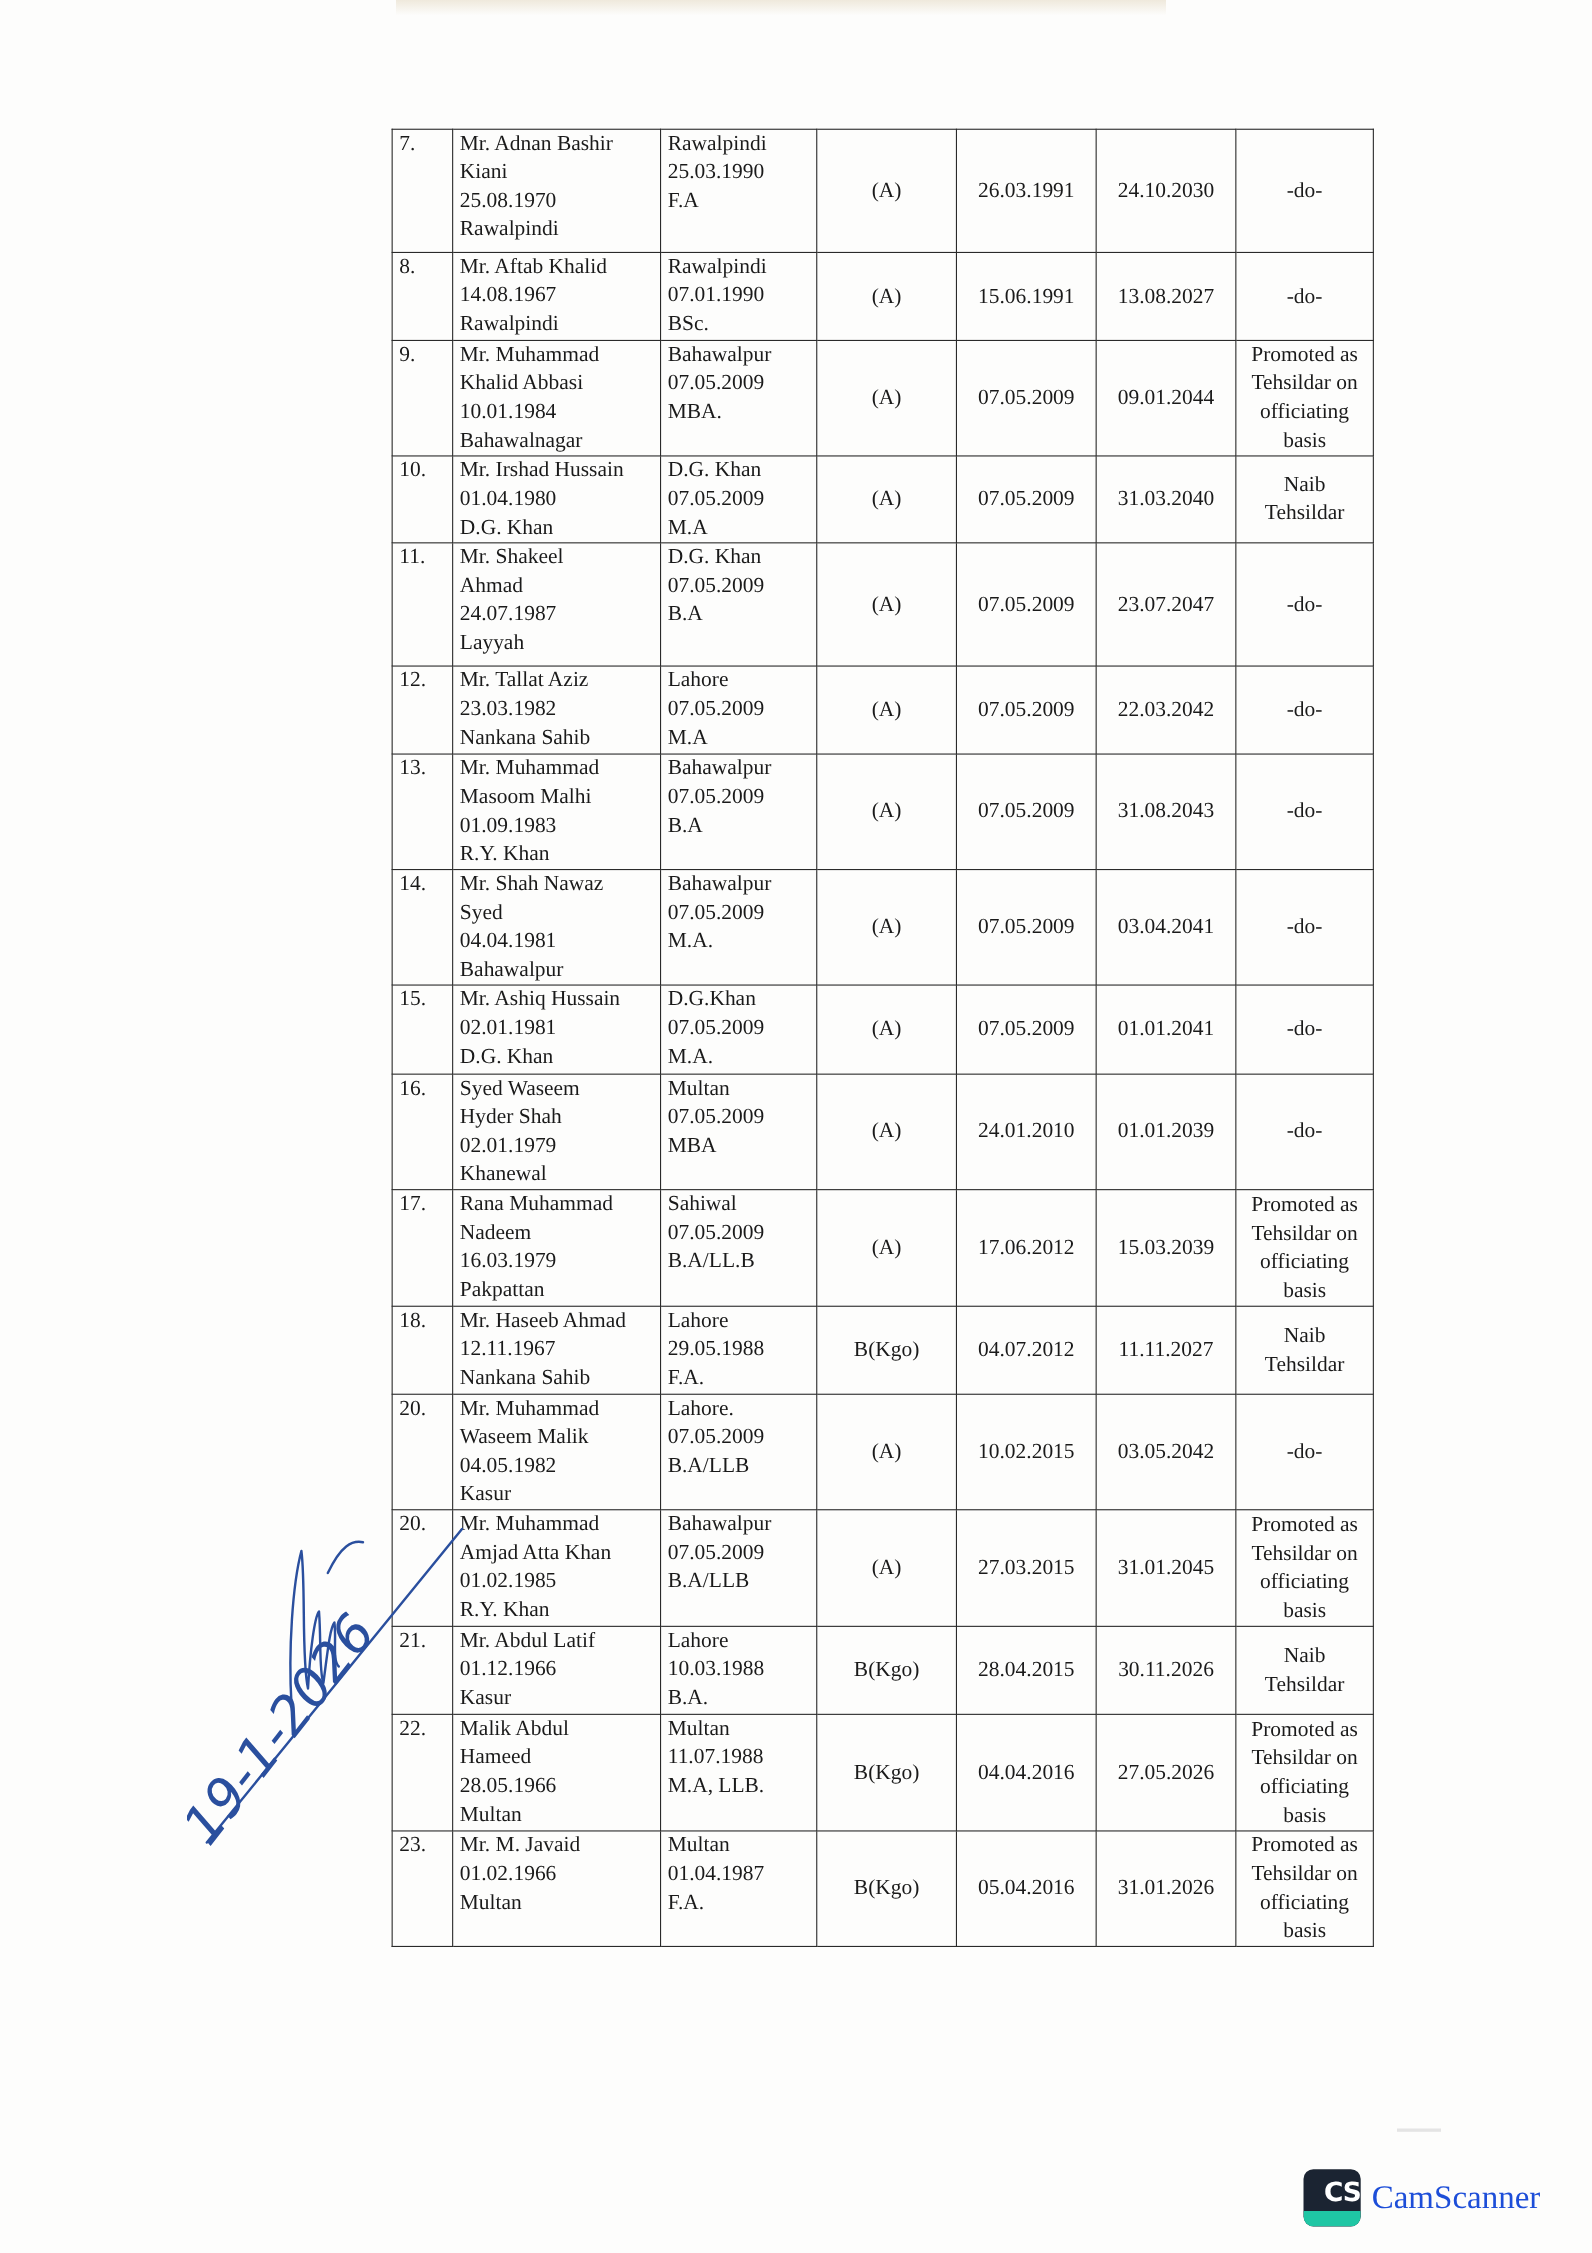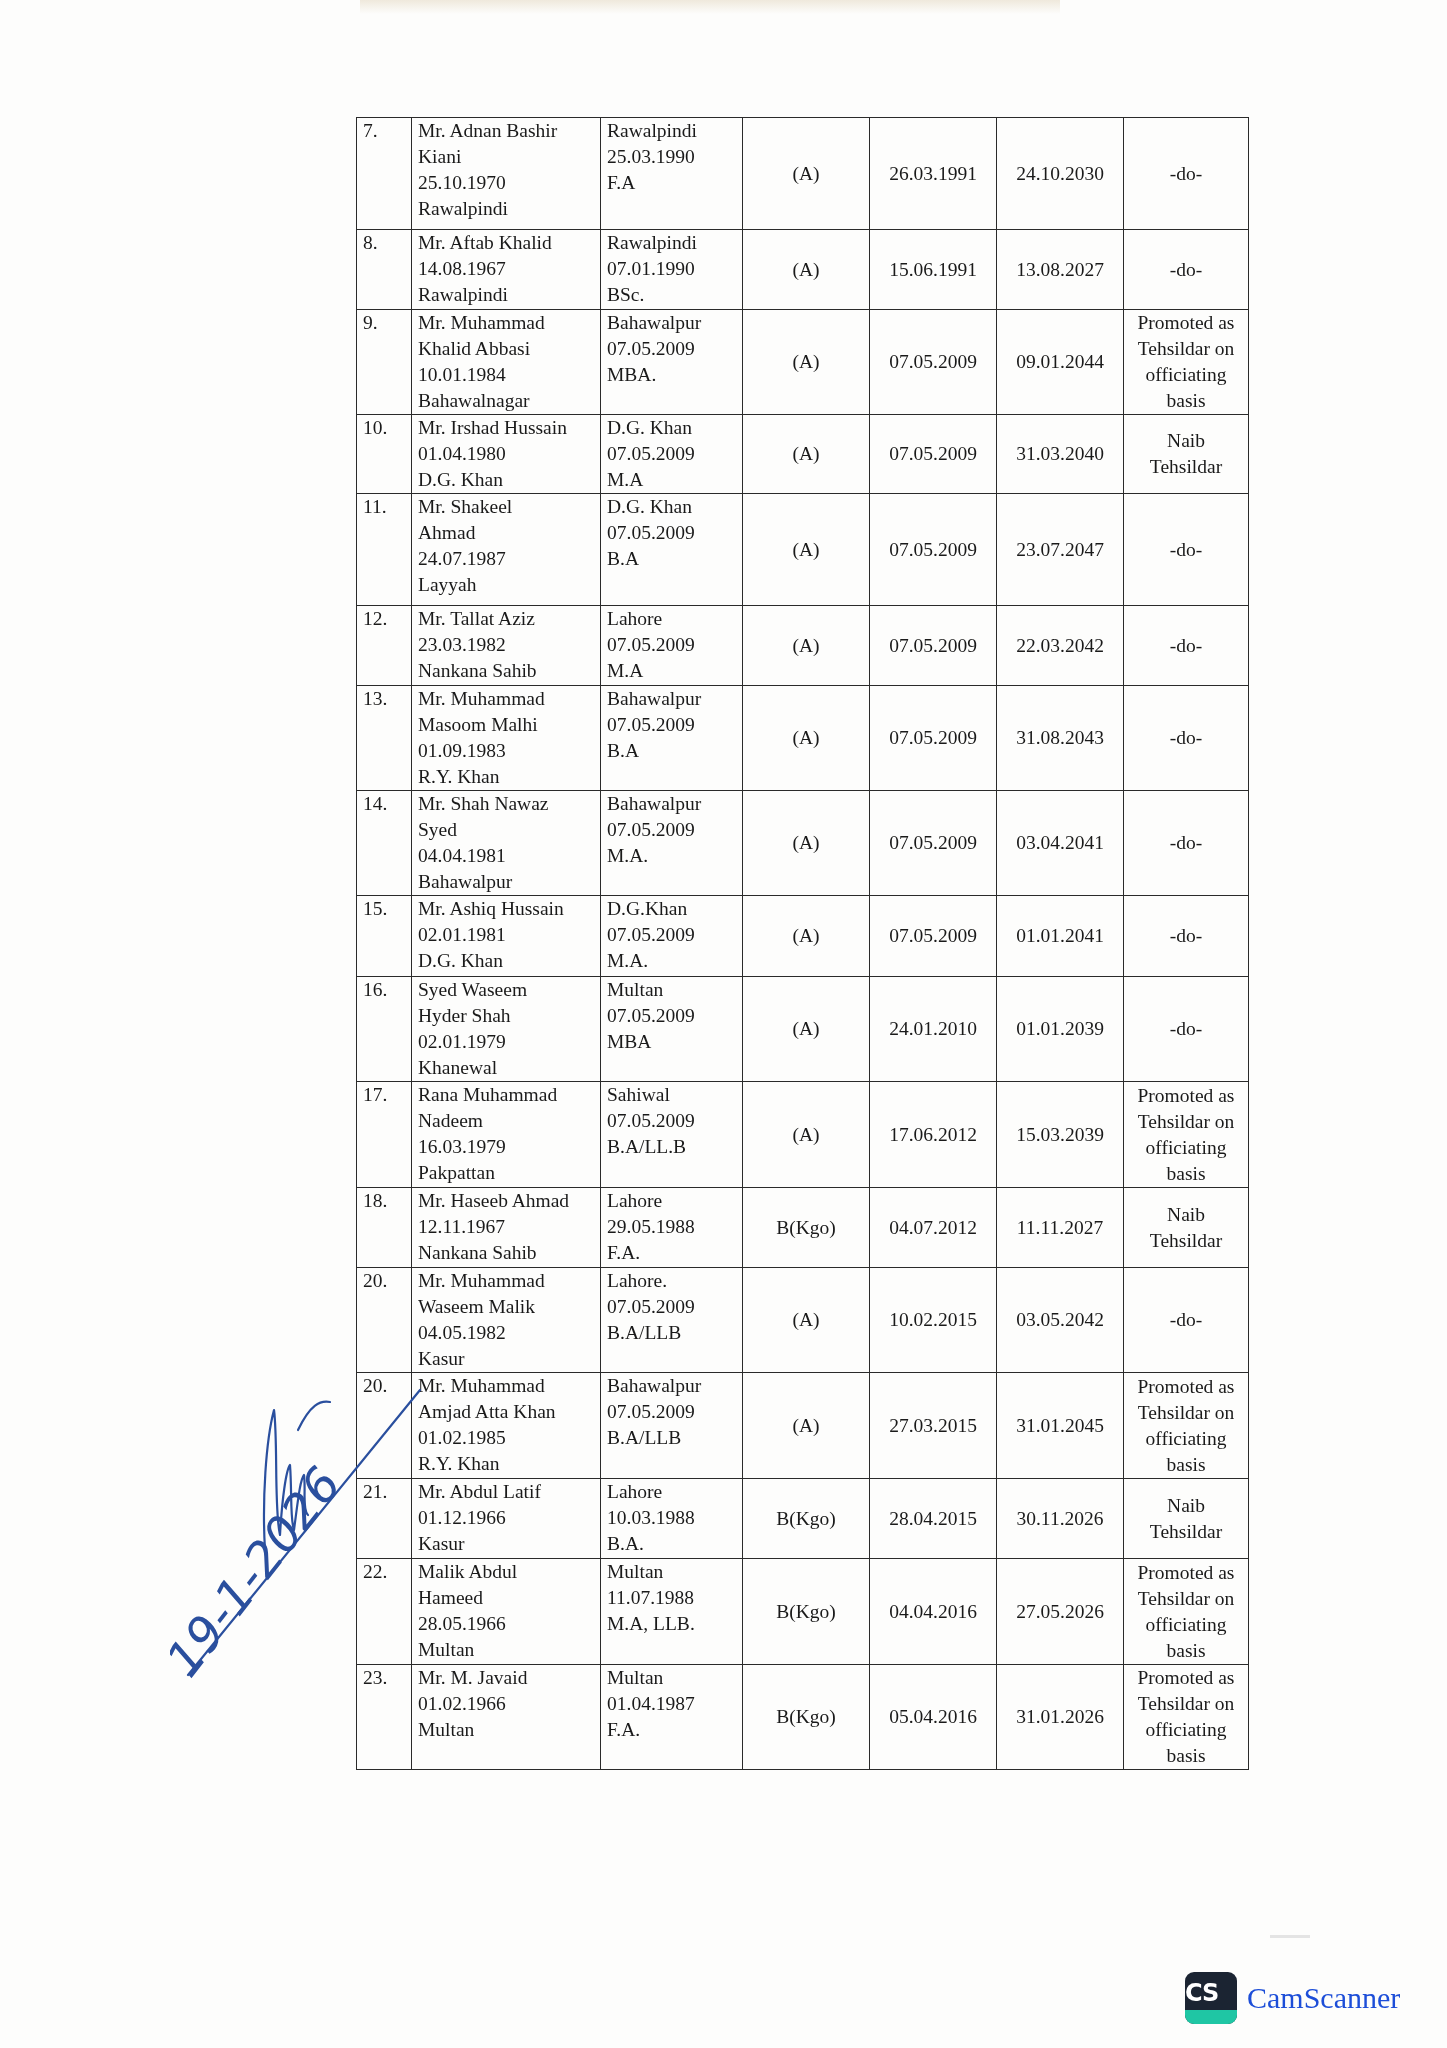--- a/index.html
+++ b/index.html
@@ -31,21 +31,21 @@
   .name-cell div, .dom-cell div { white-space: nowrap; }
   .signature {
     position: absolute; left: 170px; top: 1380px; width: 300px; height: 330px;
     pointer-events: none;
   }
   .cs-logo {
     position: absolute; left: 1185px; top: 1972px; display: flex; align-items: center;
   }
   .cs-badge {
     width: 52px; height: 52px; border-radius: 9px; background: #1b2432;
-    position: relative; overflow: hidden; display: flex; align-items: center; justify-content: flex-start;
+    position: relative; overflow: hidden; display: flex; align-items: center; justify-content: flex-end;
   }
   .cs-badge .cs-letters {
     color: #ffffff; font-family: "DejaVu Sans", sans-serif; font-weight: bold; font-size: 24px;
     margin-top: -10px; letter-spacing: -1px;
   }
   .cs-badge .cs-stripe {
     position: absolute; left: 0; bottom: 0; width: 100%; height: 14px; background: #1fc6a4;
   }
   .cs-text {
     margin-left: 10px; font-family: "Liberation Serif", serif; font-size: 30px; color: #1d4ed8;
@@ -61,21 +61,21 @@
 
 <table class="record">
   <tbody id="table-body">
       <tr style="height: 112px;">
         <td class="c-sr">
           <div>7.</div>
         </td>
         <td class="c-name name-cell">
           <div>Mr. Adnan Bashir</div>
           <div>Kiani</div>
-          <div>25.10.1970</div>
+          <div>25.08.1970</div>
           <div>Rawalpindi</div>
         </td>
         <td class="c-dom dom-cell">
           <div>Rawalpindi</div>
           <div>25.03.1990</div>
           <div>F.A</div>
         </td>
         <td class="c-cat">
           <div>(A)</div>
         </td>

